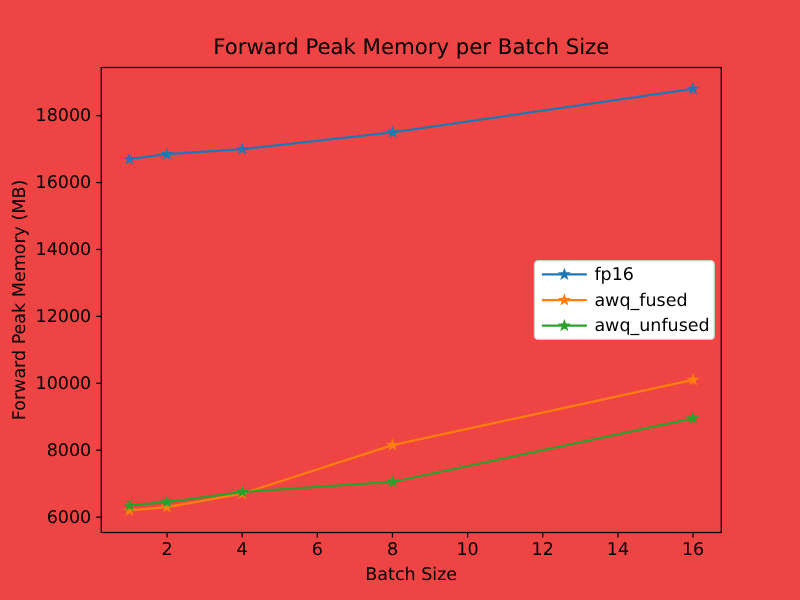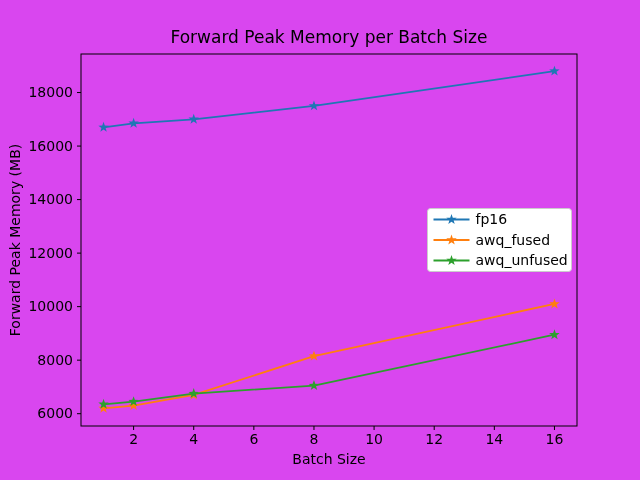--- a/index.html
+++ b/index.html
@@ -1,16 +1,16 @@
 <!DOCTYPE html>
 <html><head>
 <meta charset="utf-8">
 <style>
   html,body{margin:0;padding:0;background:#ffffff;}
-  #figure{width:640px;height:480px;background:#d946ef;position:relative;font-family:"DejaVu Sans",sans-serif;}
+  #figure{width:640px;height:480px;background:#ef4444;position:relative;font-family:"DejaVu Sans",sans-serif;}
   svg text{font-family:"DejaVu Sans",sans-serif;fill:#000000;}
 </style>
 </head>
 <body>
 
 <div id="figure">
   <svg id="chart-svg" width="640" height="480" viewBox="0 0 640 480" xmlns="http://www.w3.org/2000/svg">
       <text x="329" y="43" text-anchor="middle" font-size="17">Forward Peak Memory per Batch Size</text>
       <rect x="81" y="54" width="496" height="372" fill="none" stroke="#000000" stroke-width="1"></rect>
       <g>

